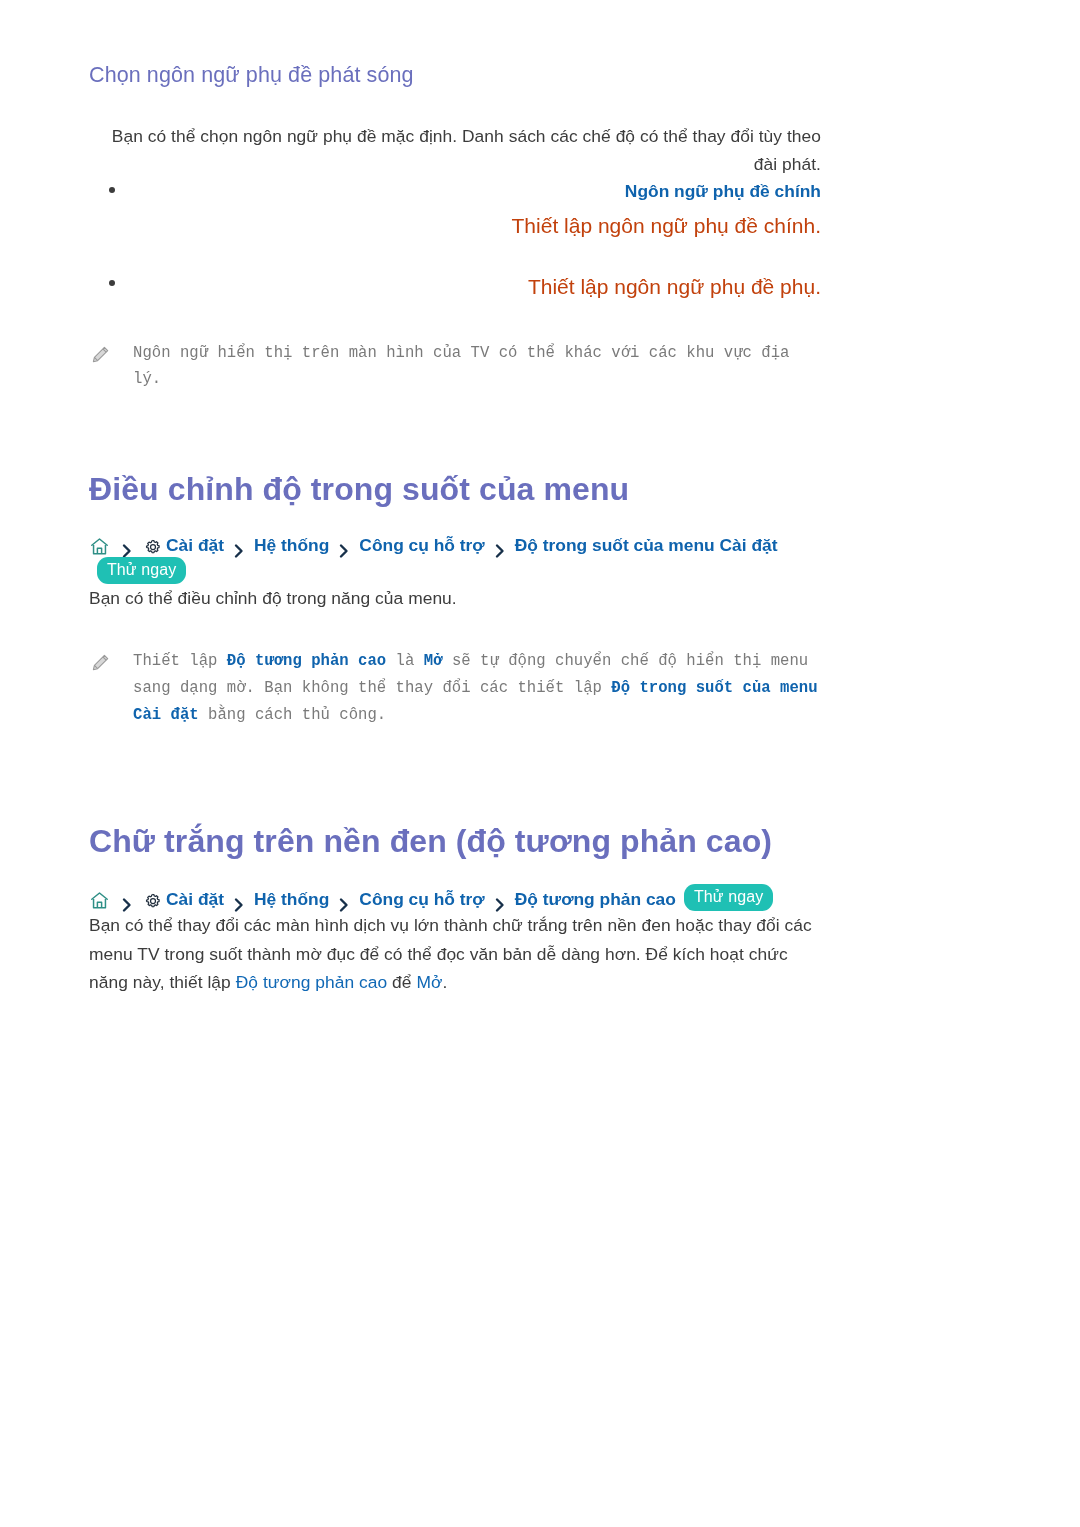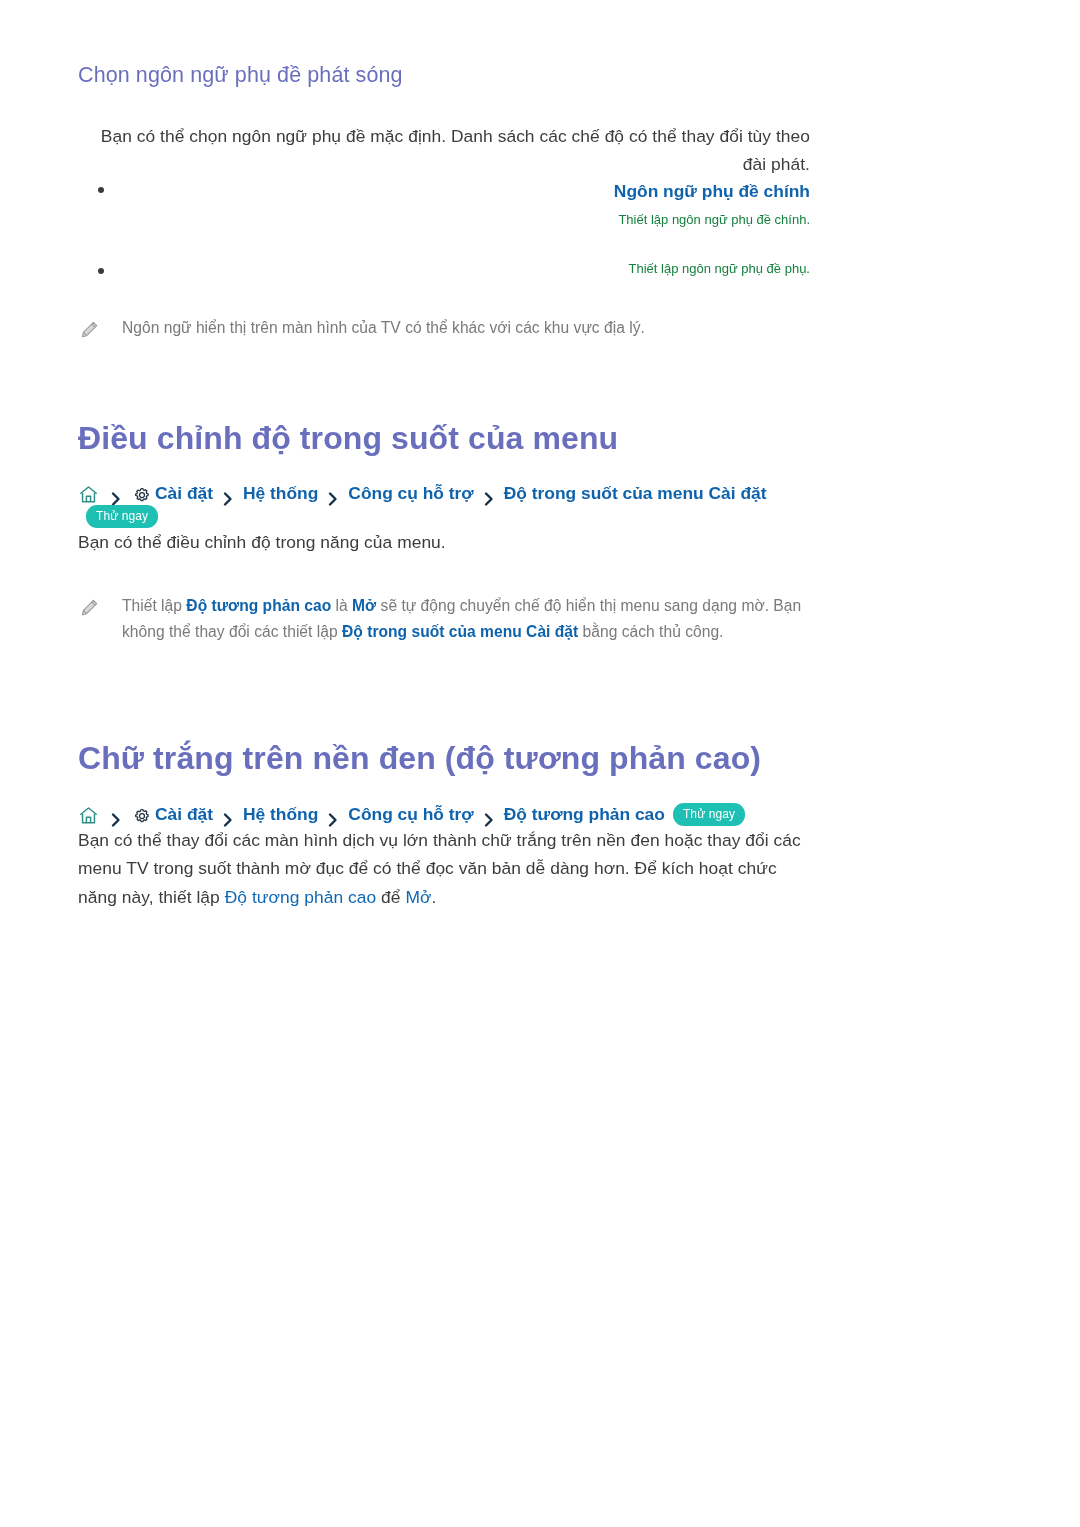--- a/index.html
+++ b/index.html
@@ -13,20 +13,21 @@
     font-family: "Liberation Sans", "DejaVu Sans", sans-serif;
     color: #3b3b3b;
     -webkit-font-smoothing: antialiased;
   }
   .page {
     position: relative;
     width: 888px;
     min-height: 1527px;
     box-sizing: border-box;
     padding: 62px 78px 40px 78px;
+    margin-left: 11px;
   }
 
   
   .h-sub {
     font-size: 21.5px;
     font-weight: 400;
     color: #6a6fbd;
     letter-spacing: 0.1px;
     margin: 0 0 32px 0;
     line-height: 1.3;
@@ -70,34 +71,35 @@
   .def-term {
     display: block;
     font-size: 17.4px;
     font-weight: 700;
     color: #0f63ad;
     line-height: 1.5;
     margin-bottom: 6px;
   }
   .def-desc {
     display: block;
-    font-size: 13px;
-    color: #15803d;
+    font-size: 21px;
+    color: #c2410c;
     line-height: 1.55;
   }
 
   
   .note {
     display: flex;
     align-items: flex-start;
     margin-top: 36px;
     color: #7a7a7a;
     font-size: 15.6px;
     line-height: 1.72;
     letter-spacing: 0.02px;
+    font-family: Liberation Mono, monospace;
   }
   .note .note-icon {
     flex: 0 0 auto;
     width: 22px;
     height: 22px;
     margin-right: 22px;
     margin-top: 4px;
   }
   .note .note-text { flex: 1 1 auto; max-width: 890px; }
   .note-text b {
@@ -125,21 +127,21 @@
   }
   .crumb-text {
     color: #0f63ad;
     font-weight: 700;
     white-space: nowrap;
   }
   .badge {
     display: inline-block;
     background: #1fc0b4;
     color: #ffffff;
-    font-size: 12px;
+    font-size: 16px;
     font-weight: 400;
     line-height: 1;
     padding: 5px 10px 6px 10px;
     border-radius: 11px;
     margin-left: 8px;
     white-space: nowrap;
     letter-spacing: 0.1px;
   }
 
   

